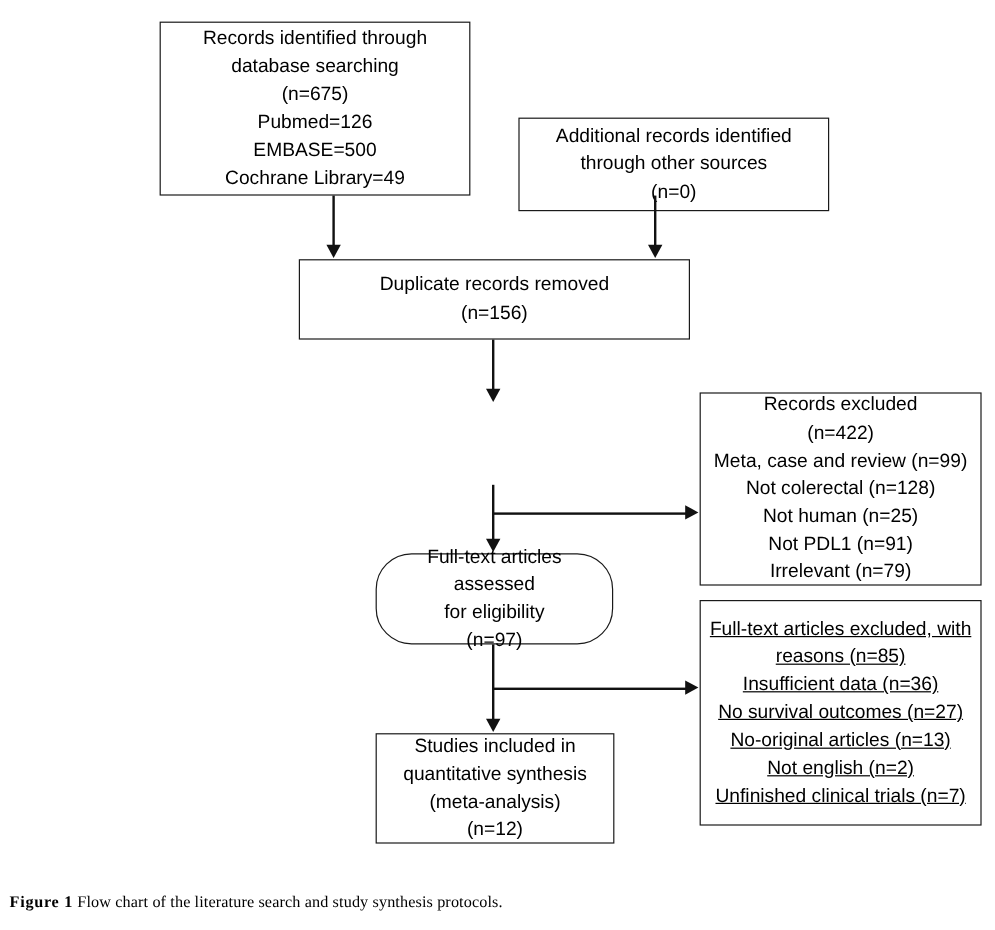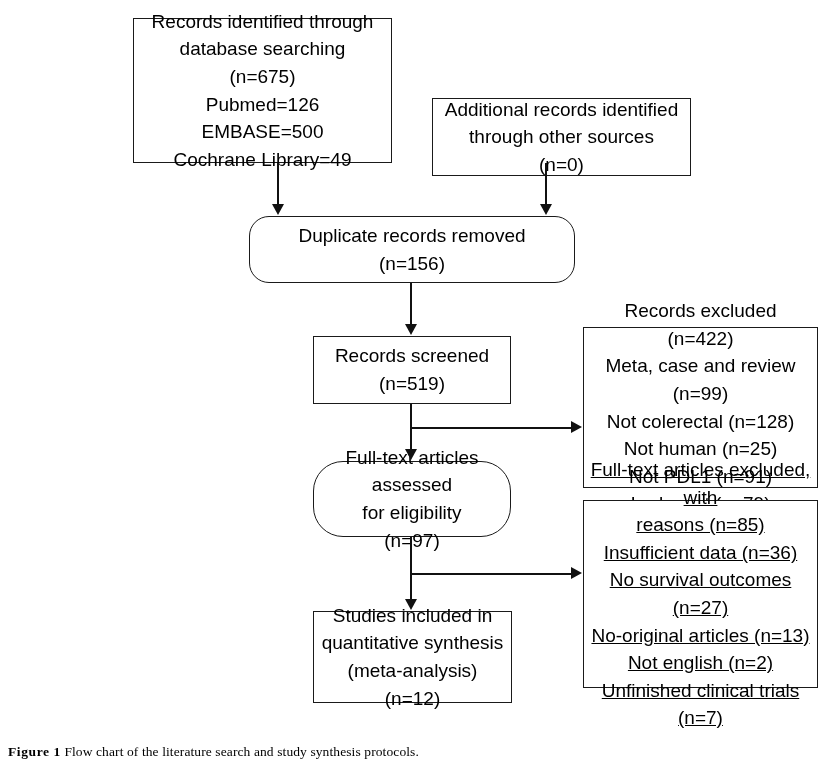--- a/index.html
+++ b/index.html
@@ -21,29 +21,29 @@
     border: 1.6px solid #1a1a1a;
     background: #ffffff;
     display: flex;
     align-items: center;
     justify-content: center;
     text-align: center;
   }
   .box .lines {
     width: 100%;
     padding: 0 6px;
-    font-size: 19px;
+    font-size: 16px;
     line-height: 1.45;
     color: #000000;
     white-space: pre-line;
   }
   
   #box-database        { left: 133px; top: 18px;  width: 259px; height: 145px; }
   #box-additional      { left: 432px; top: 98px;  width: 259px; height: 78px;  }
-  #box-duplicates      { left: 249px; top: 216px; width: 326px; height: 67px; border-radius: 20px;  }
+  #box-duplicates      { left: 249px; top: 216px; width: 326px; height: 67px;  }
   #box-screened        { left: 313px; top: 336px; width: 198px; height: 68px;  }
   #box-records-excluded{ left: 583px; top: 327px; width: 235px; height: 161px; }
   #box-fulltext        { left: 313px; top: 461px; width: 198px; height: 76px; border-radius: 30px;  }
   #box-fulltext-excluded{left: 583px; top: 500px; width: 235px; height: 188px; text-decoration: underline; }
   #box-included        { left: 313px; top: 611px; width: 199px; height: 92px; }
 
   
   .vline {
     position: absolute;
     width: 0;
@@ -103,24 +103,20 @@
     <div class="lines">Additional records identified
 through other sources
 (n=0)</div>
   </div>
 
   <div class="box" id="box-duplicates">
     <div class="lines">Duplicate records removed
 (n=156)</div>
   </div>
 
-  <div class="box" id="box-screened">
-    <div class="lines">Records screened
-(n=519)</div>
-  </div>
 
   <div class="box" id="box-records-excluded">
     <div class="lines">Records excluded
 (n=422)
 Meta, case and review (n=99)
 Not colerectal (n=128)
 Not human (n=25)
 Not PDL1 (n=91)
 Irrelevant (n=79)</div>
   </div>

